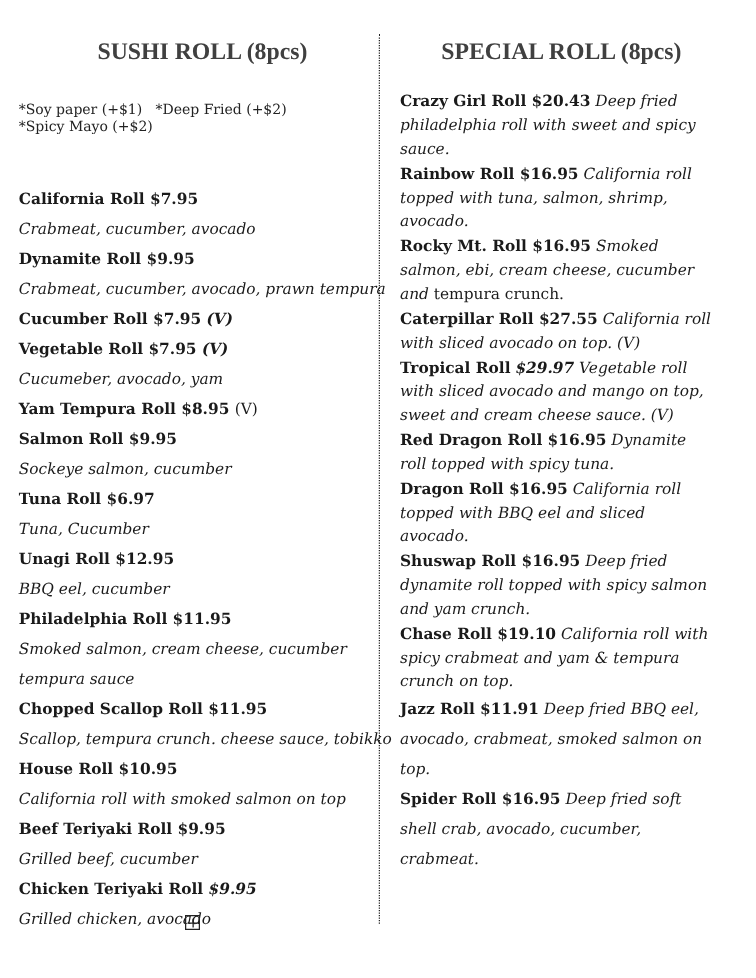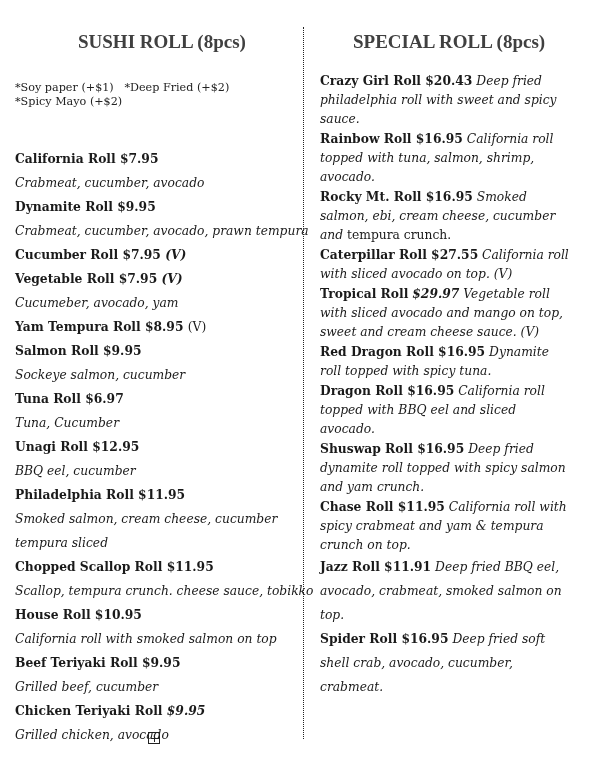--- a/index.html
+++ b/index.html
@@ -85,21 +85,21 @@
   <div class="left-line desc">Sockeye salmon, cucumber</div>
 
   <div class="left-line title"><span>Tuna Roll $6.97</span></div>
   <div class="left-line desc">Tuna, Cucumber</div>
 
   <div class="left-line title"><span>Unagi Roll $12.95</span></div>
   <div class="left-line desc">BBQ eel, cucumber</div>
 
   <div class="left-line title"><span>Philadelphia Roll $11.95</span></div>
   <div class="left-line desc">Smoked salmon, cream cheese, cucumber</div>
-  <div class="left-line desc">tempura sliced</div>
+  <div class="left-line desc">tempura sauce</div>
 
   <div class="left-line title"><span>Chopped Scallop Roll $11.95</span></div>
   <div class="left-line desc">Scallop, tempura crunch. cheese sauce, tobikko</div>
 
   <div class="left-line title"><span>House Roll $10.95</span></div>
   <div class="left-line desc">California roll with smoked salmon on top</div>
 
   <div class="left-line title"><span>Beef Teriyaki Roll  $9.95</span></div>
   <div class="left-line desc">Grilled beef, cucumber</div>
 
@@ -111,18 +111,18 @@
 
 <div class="right-list">
   <div class="ritem"><span class="name">Crazy Girl Roll $20.43</span> <span class="desc"> Deep fried philadelphia roll with sweet and spicy sauce.</span></div>
   <div class="ritem"><span class="name">Rainbow Roll $16.95</span> <span class="desc">California roll topped with tuna, salmon, shrimp, avocado.</span></div>
   <div class="ritem"><span class="name">Rocky Mt. Roll $16.95</span> <span class="desc">Smoked salmon, ebi, cream cheese, cucumber and</span> <span class="plain">tempura crunch.</span></div>
   <div class="ritem"><span class="name">Caterpillar Roll $27.55</span> <span class="desc">California roll with sliced avocado on top. (V)</span></div>
   <div class="ritem"><span class="name">Tropical Roll</span> <span class="name desc">$29.97</span> <span class="desc">Vegetable roll with sliced avocado and mango on top, sweet and cream cheese sauce. (V)</span></div>
   <div class="ritem"><span class="name">Red Dragon Roll $16.95</span> <span class="desc">Dynamite roll topped with spicy tuna.</span></div>
   <div class="ritem"><span class="name">Dragon Roll $16.95</span> <span class="desc">California roll topped with BBQ eel and sliced avocado.</span></div>
   <div class="ritem"><span class="name">Shuswap Roll $16.95</span> <span class="desc">Deep fried dynamite roll topped with spicy salmon and yam crunch.</span></div>
-  <div class="ritem"><span class="name">Chase Roll $11.95</span> <span class="desc">California roll with spicy crabmeat and yam &amp; tempura crunch on top.</span></div>
+  <div class="ritem"><span class="name">Chase Roll $19.10</span> <span class="desc">California roll with spicy crabmeat and yam &amp; tempura crunch on top.</span></div>
   <div class="ritem spaced"><span class="name">Jazz Roll $11.91</span> <span class="desc">Deep fried BBQ eel, avocado, crabmeat, smoked salmon on top.</span></div>
   <div class="ritem spaced"><span class="name">Spider Roll $16.95</span> <span class="desc">Deep fried soft shell crab, avocado, cucumber, crabmeat.</span></div>
 </div>
 
 <div class="expand-icon"></div>
 
 </body></html>

